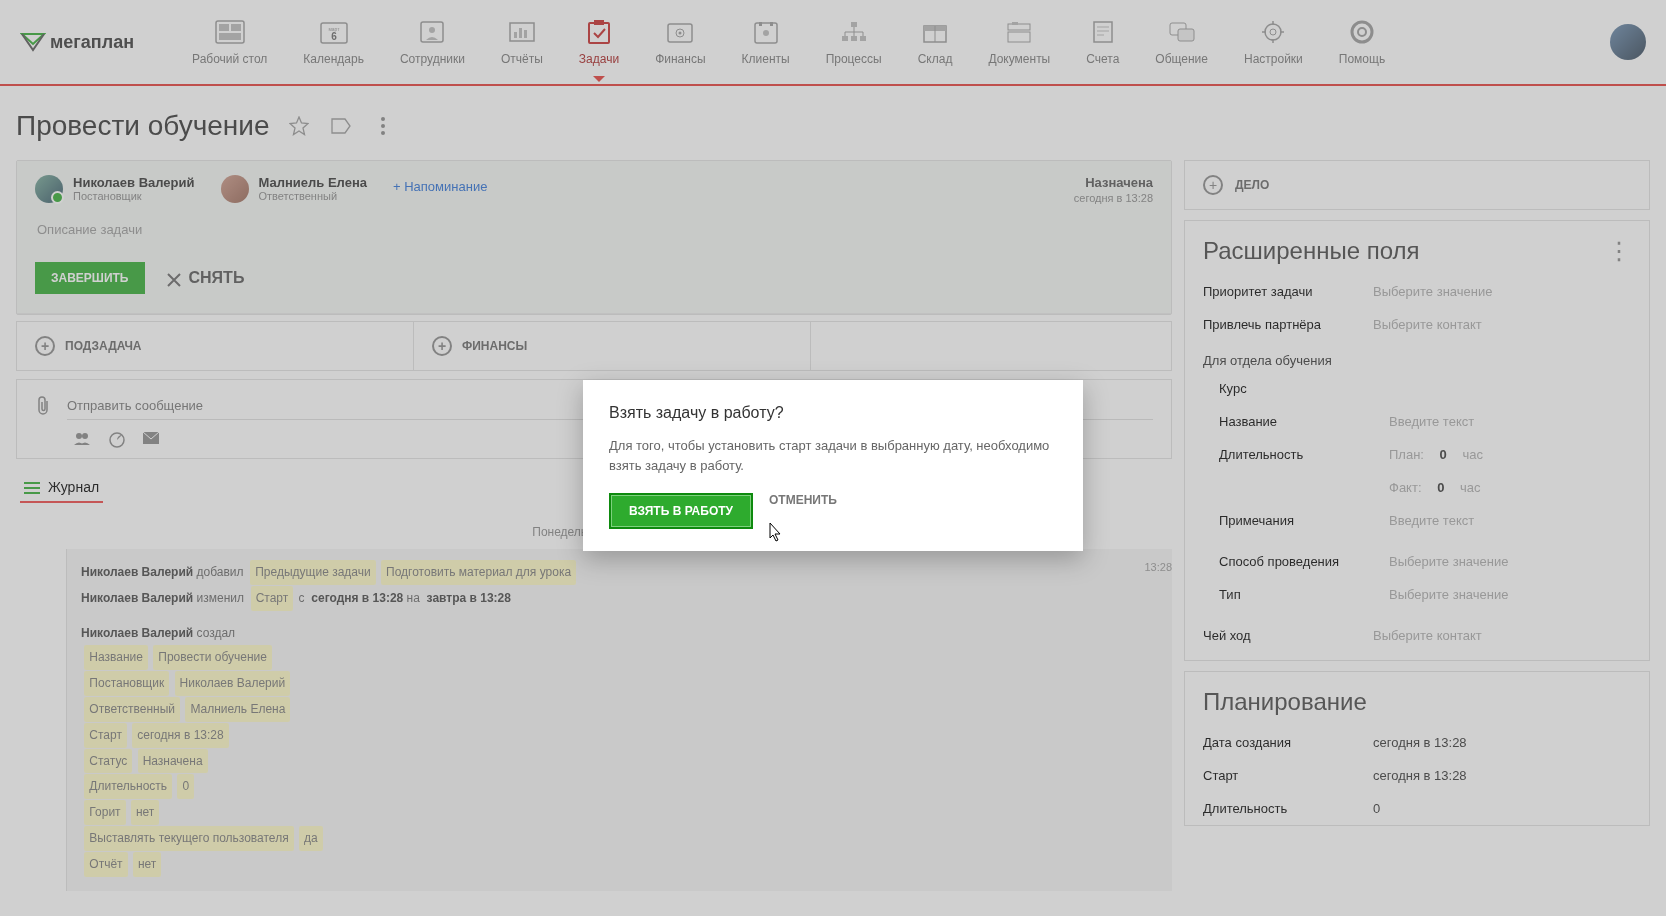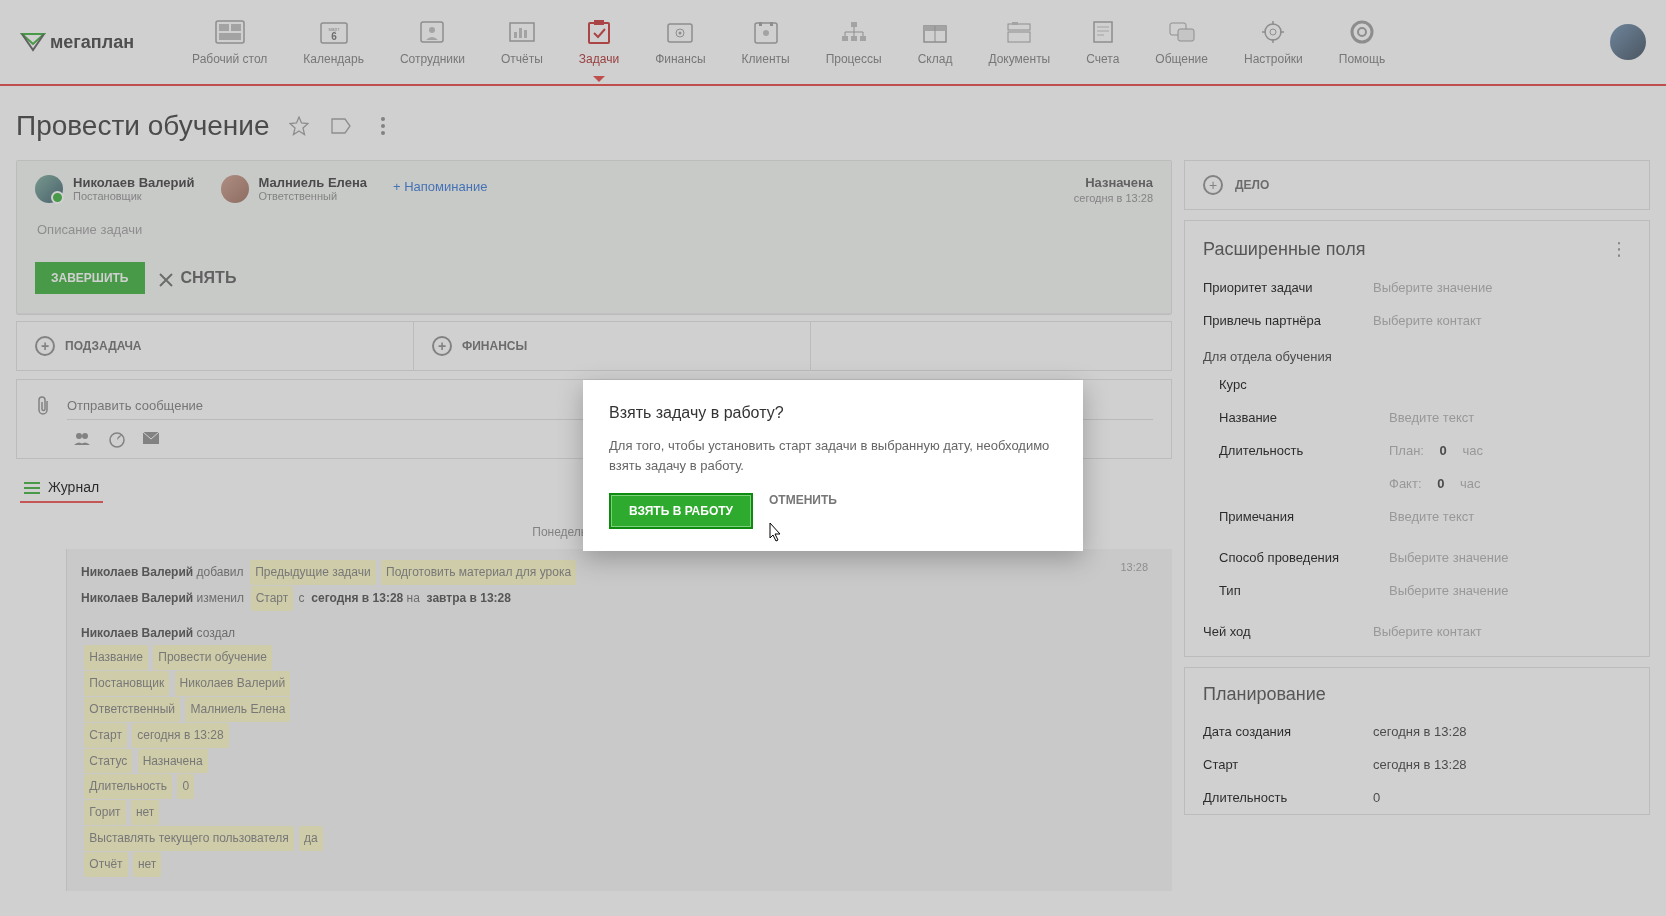--- a/index.html
+++ b/index.html
@@ -31,49 +31,49 @@
 .person { display: flex; gap: 10px; }
 .person-av { width: 28px; height: 28px; border-radius: 50%; background: linear-gradient(135deg,#7a9,#356); position: relative; }
 .person-av.online::after { content:''; position:absolute; bottom:-1px; right:-1px; width:9px; height:9px; background:#2eab2e; border:2px solid #fff; border-radius:50%; }
 .person-name { font-weight: bold; font-size: 13px; }
 .person-role { font-size: 11px; color: #888; }
 .reminder-link { color: #2a6fd6; font-size: 13px; cursor:pointer; margin-top:4px; }
 .task-status { margin-left: auto; text-align: right; }
 .task-status-label { font-weight: bold; color:#555; font-size:13px; }
 .task-status-time { font-size: 11px; color: #888; margin-top:2px; }
 .task-desc { color: #999; font-size: 13px; padding: 18px 0 0 2px; }
-.task-actions { display: flex; gap: 4px; margin-top: 24px; align-items:center; }
+.task-actions { display: flex; gap: 12px; margin-top: 24px; align-items:center; }
 .btn-green { background: #2eab2e; color: #fff; border: none; padding: 9px 16px; font-size: 12px; font-weight: bold; cursor: pointer; }
 .btn-flat { background: none; border: none; display: flex; align-items: flex-end; gap: 8px; cursor: pointer; color: #555; font-size: 16px; font-weight:bold; padding: 8px 10px; }
 
 .sub-cards { display: flex; gap: 0; margin-top: 6px; }
 .sub-card { flex: 1; border: 1px solid #e0e0e0; padding: 14px 18px; display: flex; align-items: center; gap: 10px; font-size: 12px; color: #666; font-weight:bold; cursor:pointer; background:#fff; }
 .sub-card + .sub-card { border-left: none; }
 .plus-circle { width:20px; height:20px; border:2px solid #888; border-radius:50%; display:flex; align-items:center; justify-content:center; color:#888; font-size:14px; line-height:1; }
 
 .msg-box { border:1px solid #e0e0e0; margin-top:8px; padding: 12px 18px 10px; background:#fff; }
 .msg-input-row { display:flex; align-items:center; gap:16px; }
 .attach-icon { color:#999; font-size:18px; }
 .msg-input { flex:1; border:none; border-bottom:1px solid #ddd; padding:6px 0; font-size:13px; color:#555; outline:none; }
 .msg-icons { display:flex; gap:18px; margin-top:12px; margin-left:38px; color:#888; }
 .msg-icons span { cursor:pointer; }
 
 .journal-tab { display:flex; align-items:flex-end; gap:8px; color:#000000; font-size:14px; padding:20px 4px 6px; border-bottom:2px solid #ef4444; width:fit-content; margin-left:4px; }
 .journal-content { padding: 14px 0 0 50px; }
 .journal-date { text-align:center; color:#888; font-size:12px; margin:8px 0 10px -50px; }
 .journal-block { background:#f5f5f5; border-left:1px solid #e0e0e0; padding:10px 14px 14px; position:relative; font-size:12px; color:#666; line-height:1.9; }
-.journal-time { position:absolute; right:24px; top:8px; color:#999; font-size:11px; }
+.journal-time { position:absolute; right:0; top:8px; color:#999; font-size:11px; }
 .j-strong { color:#444; font-weight:bold; }
 .j-pill { background:#fef9c3; border-radius:2px; padding:1px 5px; margin-right:2px; display:inline-block; color:#777; }
 .j-row { margin-top:1px; }
 .journal-sep { height:10px; }
 
 .side-section { border:1px solid #e0e0e0; background:#fff; margin-bottom:10px; }
 .side-header-row { display:flex; align-items:center; gap:12px; padding:14px 18px; }
-.side-title { font-size:18px; color:#444; padding:16px 18px 10px; display:flex; align-items:center; justify-content:space-between;text-align:right; }
+.side-title { font-size:24px; color:#444; padding:16px 18px 10px; display:flex; align-items:center; justify-content:space-between;text-align:right; }
 .field-row { display:flex; padding:9px 18px; font-size:13px; }
 .field-label { width:170px; color:#000000; }
 .field-value { color:#aaa; flex:1; }
 .field-value.dark { color:#333; }
 .sub-heading { font-weight:normal; color:#333; padding:12px 18px 4px; font-size:13px; }
 .indent { padding-left: 34px; }
 .plan-fact { display:flex; gap:6px; align-items:center; }
 
 .modal { position:absolute; left:50%; top:380px; transform:translateX(-50%); width:500px; background:#fff; box-shadow:0 8px 24px rgba(0,0,0,0.25); z-index:10; padding:24px 26px 22px; }
 .modal-title { font-size:16px; color:#333; margin-bottom:14px; }

